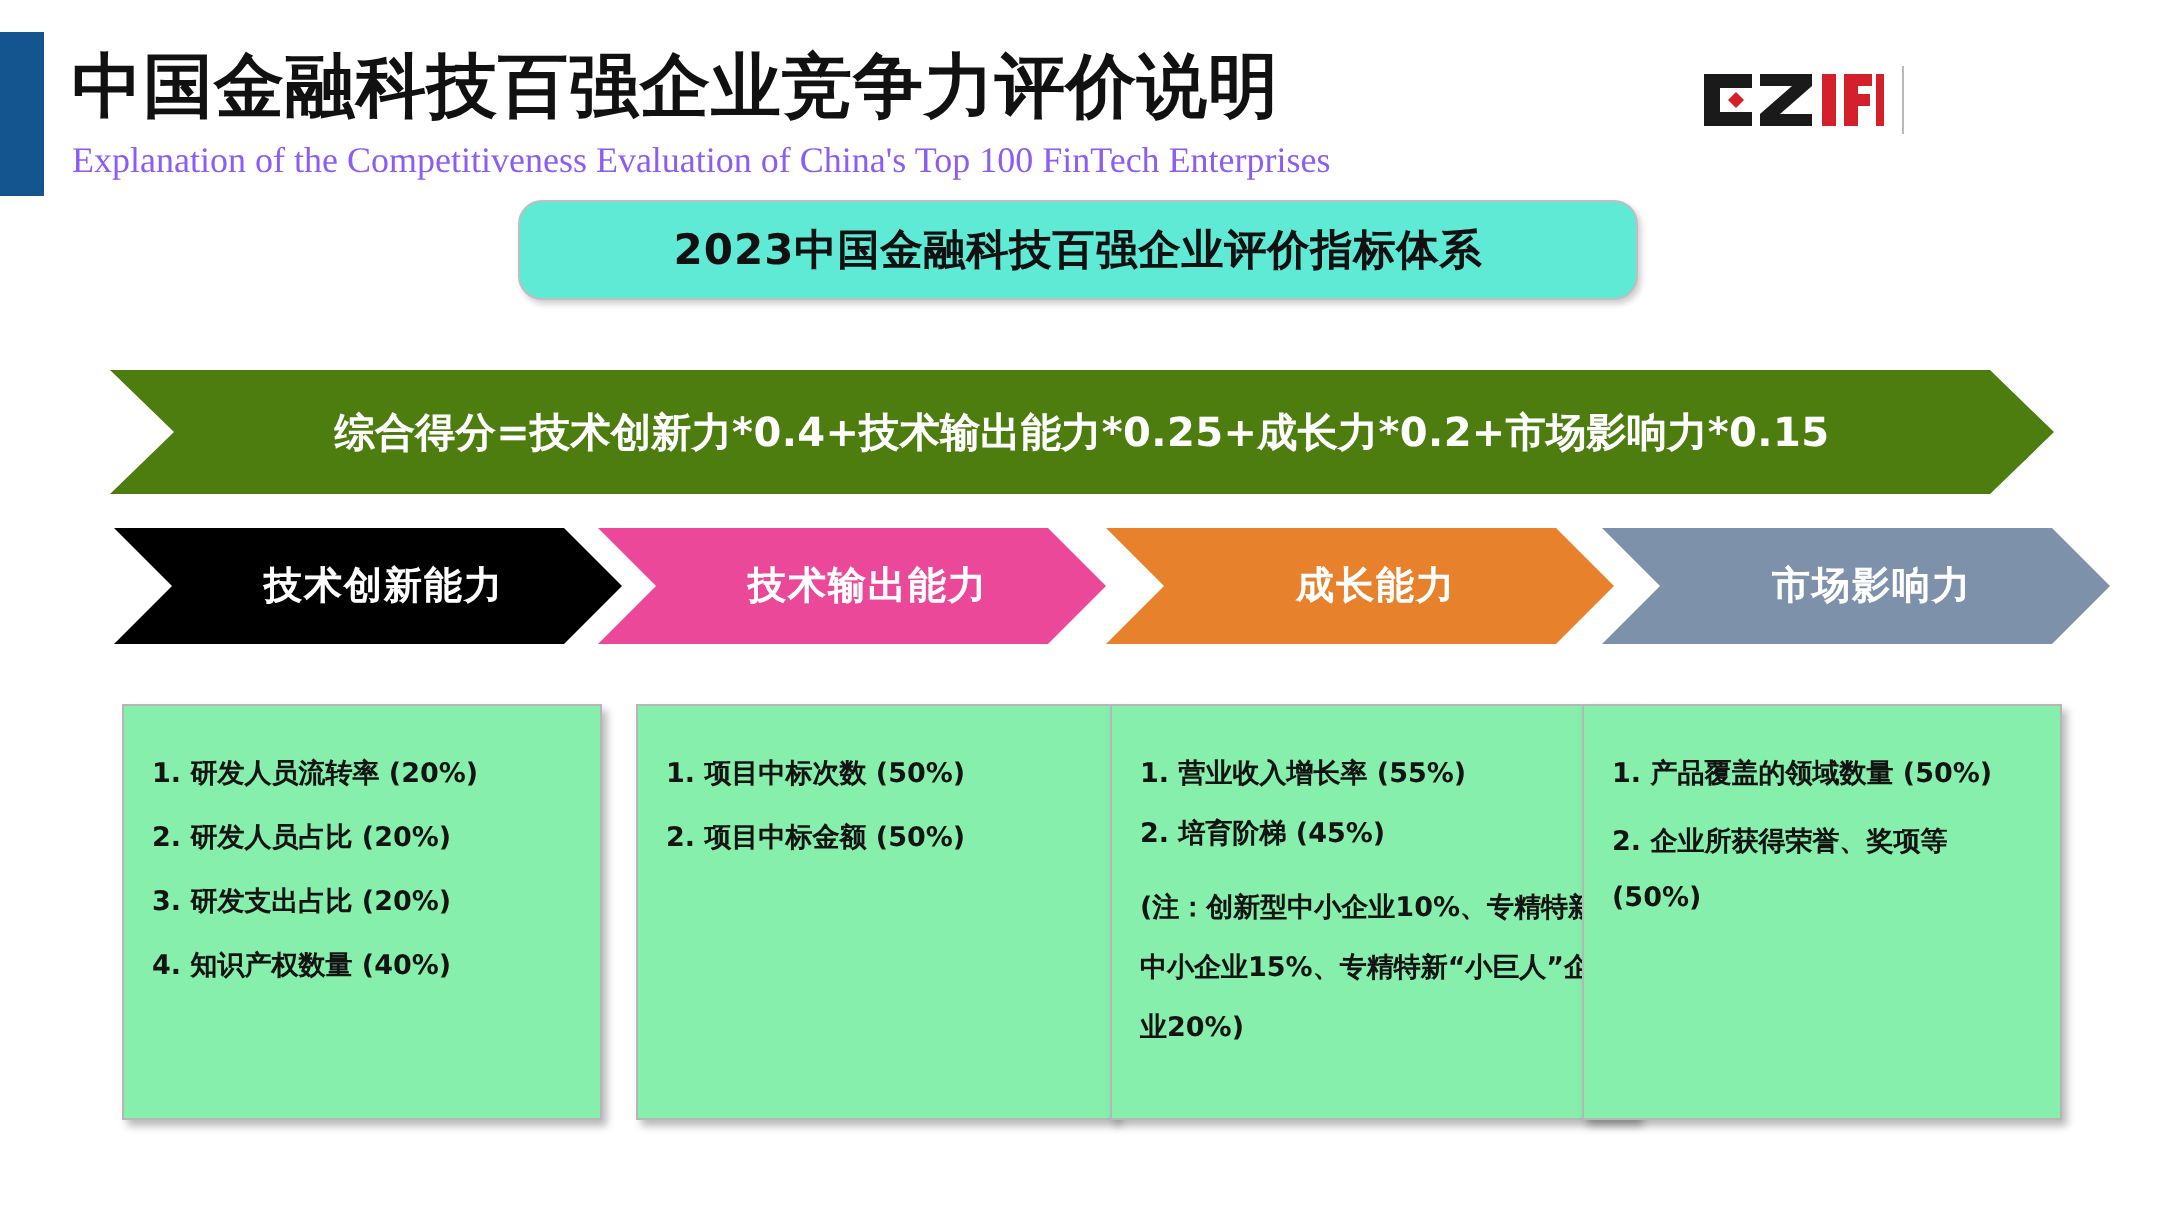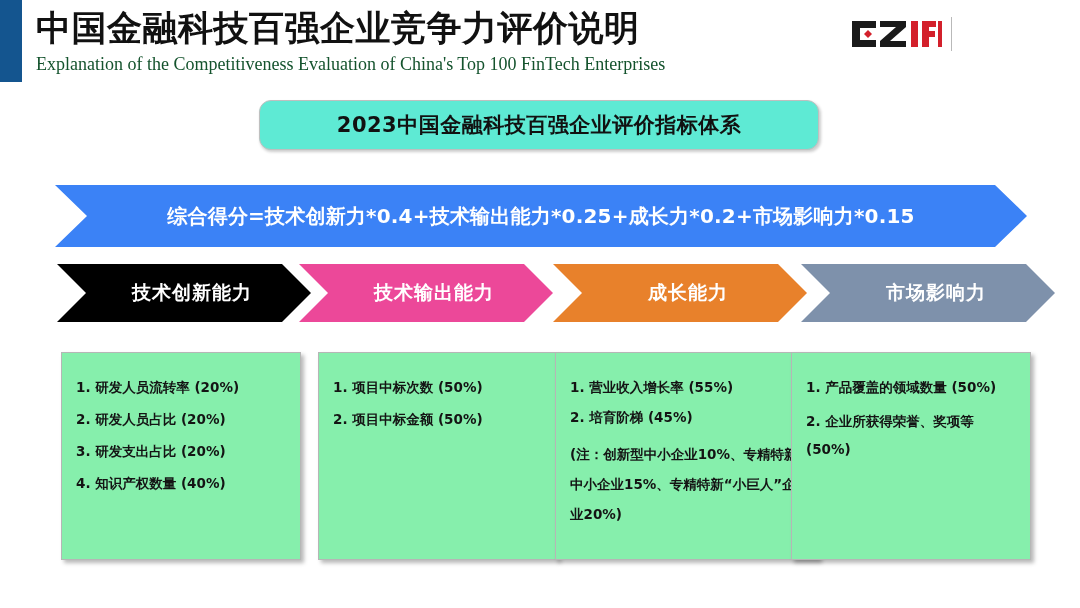--- a/index.html
+++ b/index.html
@@ -12,21 +12,21 @@
     height: 608px;
     position: relative;
     overflow: hidden;
     font-family: "Liberation Sans", "DejaVu Sans", sans-serif;
     color: #1a1a1a;
   }
 
   
   .header {
     position: absolute;
-    left: 0; top: 0;
+    left: 0; top: 16px;
     width: 966px;
     height: 86px;
   }
   .header-accent-bar {
     position: absolute;
     left: 0; top: 0;
     width: 22px;
     height: 82px;
     background: #14558f;
   }
@@ -41,21 +41,21 @@
     font-size: 35px;
     line-height: 44px;
     letter-spacing: 0.5px;
     color: #111111;
     white-space: nowrap;
   }
   .header-title-en {
     font-family: "Liberation Serif", "DejaVu Serif", serif;
     font-size: 18px;
     line-height: 24px;
-    color: #14532d;
+    color: #8b5cf6;
     white-space: nowrap;
     margin-top: 2px;
   }
 
   
   .logo {
     position: absolute;
     right: 14px; top: 12px;
     display: flex;
     align-items: center;
@@ -116,21 +116,21 @@
     color: #111111;
     white-space: nowrap;
   }
 
   
   .formula-banner {
     position: absolute;
     left: 55px; top: 185px;
     width: 972px;
     height: 62px;
-    background: #3b82f6;
+    background: #4d7c0f;
     -webkit-clip-path: polygon(0 0, 940px 0, 972px 31px, 940px 62px, 0 62px, 32px 31px);
     clip-path: polygon(0 0, 940px 0, 972px 31px, 940px 62px, 0 62px, 32px 31px);
     display: flex;
     align-items: center;
     justify-content: center;
   }
   .formula-text {
     font-family: "DejaVu Sans", "Liberation Sans", sans-serif;
     font-weight: bold;
     font-size: 20px;

